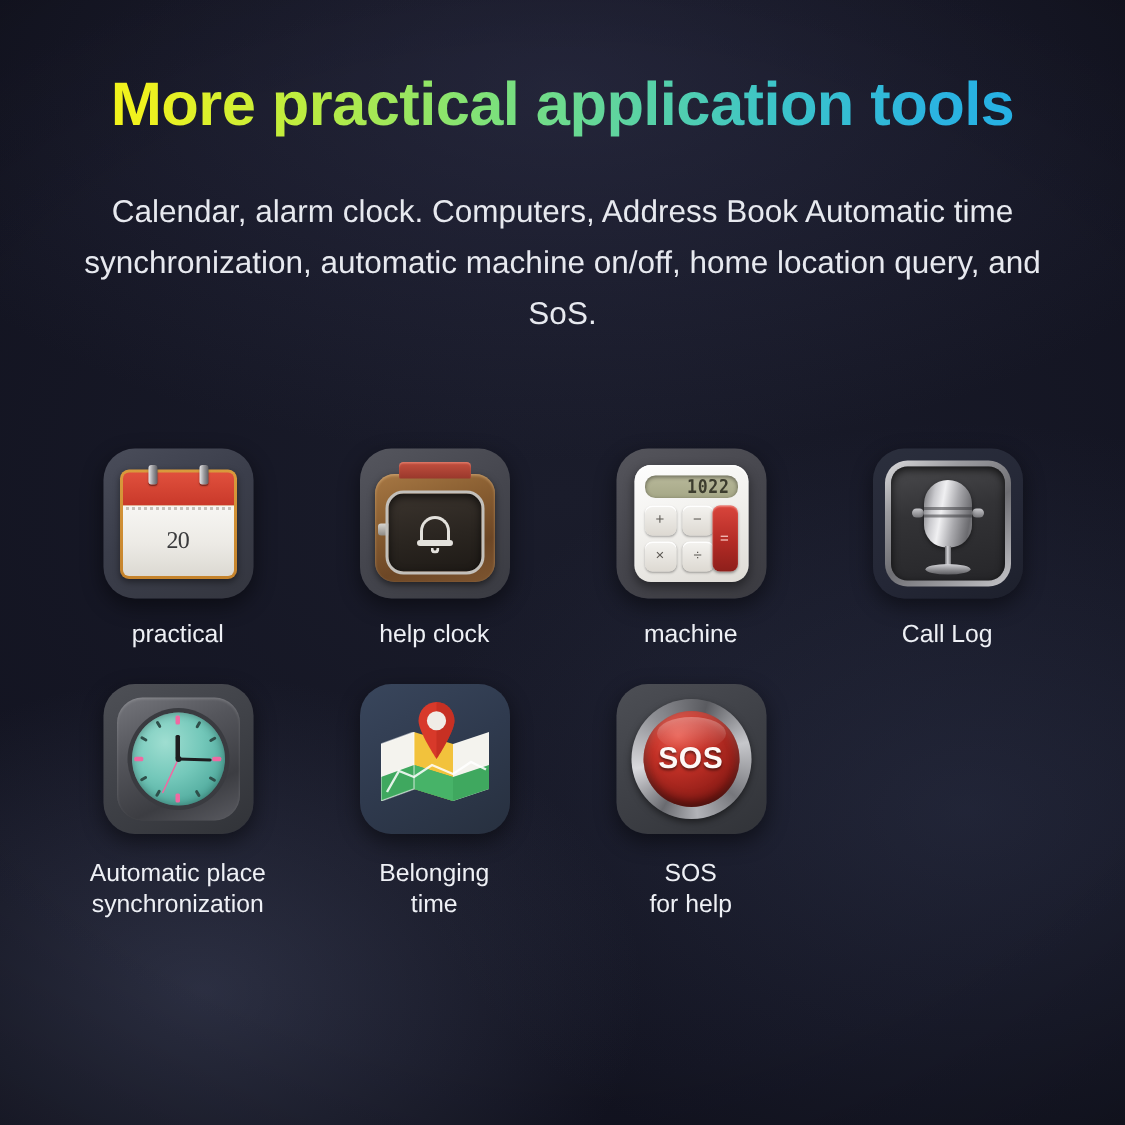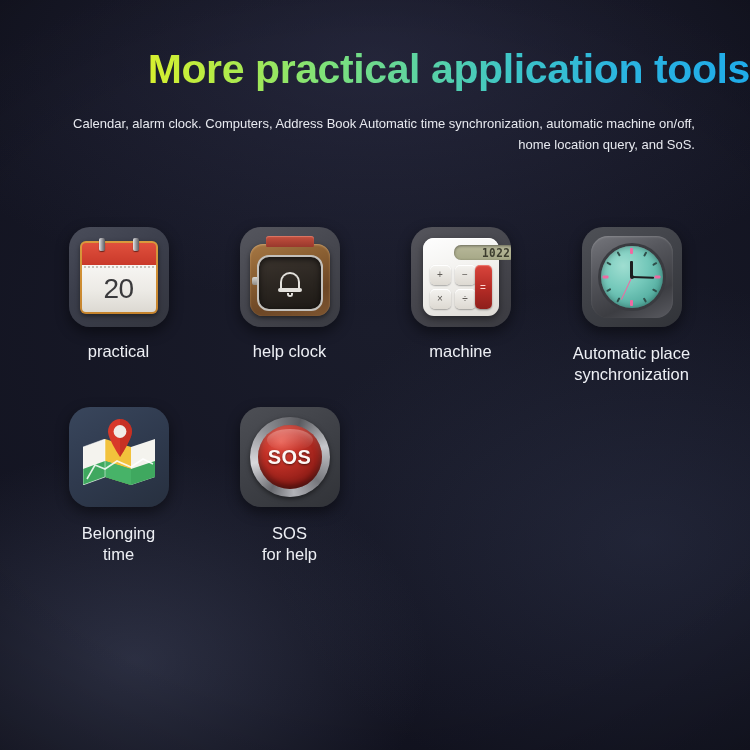--- a/index.html
+++ b/index.html
@@ -34,21 +34,21 @@
     pointer-events: none;
     background:
       radial-gradient(ellipse 900px 700px at 50% 50%, rgba(0,0,0,0) 48%, rgba(0,0,0,0.45) 100%);
   }
 
   
   .header {
     position: relative;
     z-index: 3;
     padding-top: 48px;
-    text-align: right;
+    text-align: center;
   }
   .title {
     font-size: 41px;
     font-weight: bold;
     letter-spacing: -0.4px;
     line-height: 1.05;
     margin: 0;
     white-space: nowrap;
     background-image: linear-gradient(90deg,
         #f6f413 0%,
@@ -58,23 +58,23 @@
         #5cd3a2 56%,
         #3cc4c9 69%,
         #2bb4e0 83%,
         #1fabe9 100%);
     -webkit-background-clip: text;
     background-clip: text;
     color: transparent;
     -webkit-text-fill-color: transparent;
   }
   .subtitle {
-    margin: 22px auto 0;
+    margin: 34px auto 0;
     width: 640px;
-    font-size: 13px;
+    font-size: 21px;
     line-height: 1.62;
     color: #e7e9ef;
     font-weight: 400;
   }
 
   
   .grid {
     position: relative;
     z-index: 3;
     margin-top: 72px;
@@ -149,25 +149,25 @@
   }
   .cal-sheet::before {
     content: "";
     position: absolute;
     top: 1px; left: 2px; right: 2px;
     height: 2px;
     background: repeating-linear-gradient(90deg, #b9b4ab 0 2px, transparent 2px 4px);
     opacity: 0.8;
   }
   .cal-day {
-    font-size: 28px;
+    font-size: 16px;
     font-weight: 400;
     color: #3a3a3c;
     letter-spacing: -0.5px;
-    font-family: Liberation Sans, sans-serif;
+    font-family: Liberation Serif, serif;
   }
 
   
   .tile-alarm {
     background: linear-gradient(150deg, #55565e 0%, #45464e 48%, #3a3b42 100%);
   }
   .al-frame {
     position: absolute;
     left: 10px; top: 17px;
     width: 80px; height: 72px;
@@ -258,21 +258,20 @@
     left: 7px; top: 7px;
     width: 62px; height: 15px;
     border-radius: 7px;
     background: linear-gradient(180deg, #b8b89a 0%, #a6a887 100%);
     box-shadow: inset 0 1px 3px rgba(0,0,0,0.45);
     display: flex;
     align-items: center;
     justify-content: flex-end;
     padding-right: 5px;
     box-sizing: border-box;
-    margin-left: 24px;
   }
   .ca-digits {
     font-family: "DejaVu Sans Mono", monospace;
     font-size: 11px;
     font-weight: bold;
     color: #3c3c2e;
     letter-spacing: 0.5px;
     transform: scaleY(1.15);
   }
   .ca-keys {
@@ -586,20 +585,36 @@
             <span class="ca-key">−</span>
             <span class="ca-key">×</span>
             <span class="ca-key">÷</span>
           </div>
           <div class="ca-eq">=</div>
         </div>
       </div>
       <div class="caption">machine</div>
     </div>
 
+    <div class="cell">
+      <div class="tile tile-mic">
+        <div class="mi-frame">
+          <div class="mi-inner">
+            <span class="mi-arm l"></span>
+            <span class="mi-arm r"></span>
+            <span class="mi-cap"></span>
+            <span class="mi-band b1"></span>
+            <span class="mi-band b2"></span>
+            <span class="mi-stem"></span>
+            <span class="mi-base"></span>
+          </div>
+        </div>
+      </div>
+      <div class="caption">Call Log</div>
+    </div>
 
     <div class="cell row2">
       <div class="tile tile-clock">
         <div class="cl-bezel">
           <div class="cl-face">
             <span class="cl-tick major" style="transform:rotate(0deg)"></span>
             <span class="cl-tick" style="transform:rotate(30deg)"></span>
             <span class="cl-tick" style="transform:rotate(60deg)"></span>
             <span class="cl-tick major" style="transform:rotate(90deg)"></span>
             <span class="cl-tick" style="transform:rotate(120deg)"></span>

